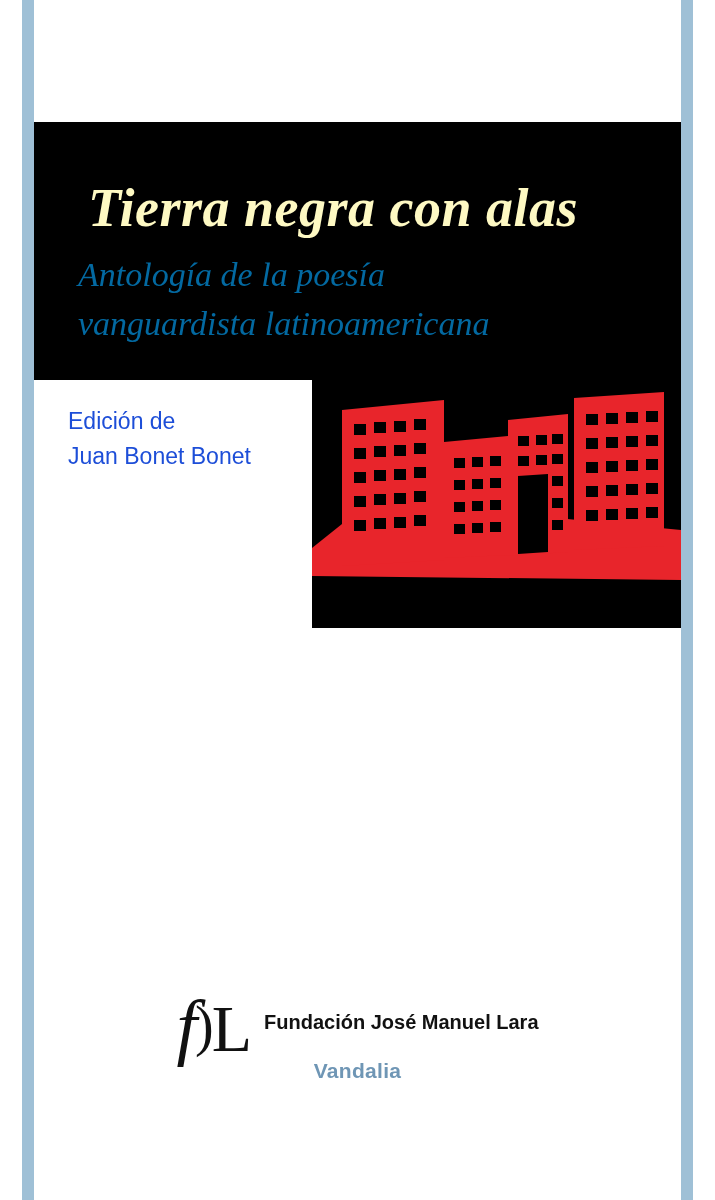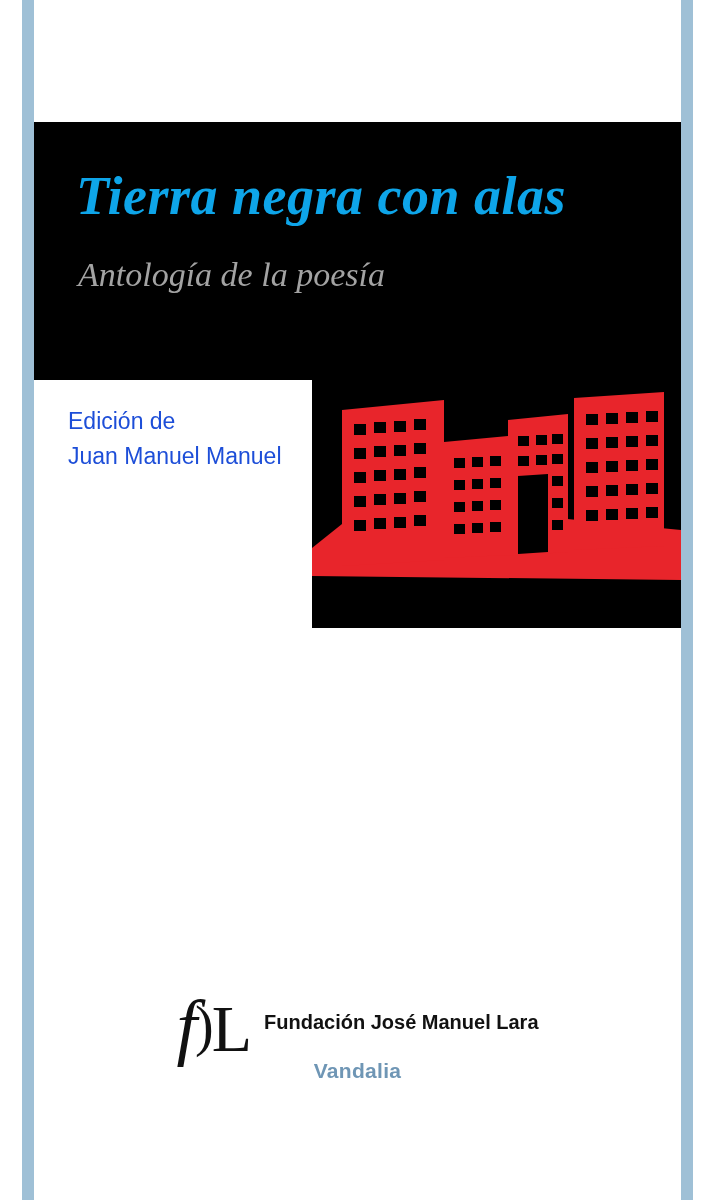--- a/index.html
+++ b/index.html
@@ -40,43 +40,43 @@
     height: 258px;
     background: #000000;
     color: #ffffff;
   }
 
   .main-title {
     position: absolute;
     left: 42px;
     top: 46px;
     width: 560px;
-    margin: 0;
+    margin: 12px;
     font-family: "Liberation Serif", serif;
     font-weight: bold;
     font-style: italic;
     font-size: 54px;
     line-height: 1.05;
     letter-spacing: 0.5px;
-    color: #0ea5e9;
+    color: #fef9c3;
     white-space: nowrap;
   }
 
   .subtitle {
     position: absolute;
     left: 44px;
     top: 128px;
     width: 580px;
     margin: 0;
     font-family: "Liberation Serif", serif;
     font-style: italic;
     font-weight: normal;
     font-size: 34px;
     line-height: 1.45;
-    color: #a3a3a3;
+    color: #0369a1;
   }
   .subtitle .line { display: block; }
 
   
   .editors {
     position: absolute;
     left: 68px;
     top: 404px;
     width: 260px;
     font-family: "Liberation Sans", sans-serif;
@@ -145,26 +145,27 @@
 
 <div class="cover">
 
   <div class="bar bar-left"></div>
   <div class="bar bar-right"></div>
 
   <div class="title-block">
     <h1 class="main-title">Tierra negra con alas</h1>
     <p class="subtitle">
       <span class="line">Antología de la poesía</span>
+      <span class="line">vanguardista latinoamericana</span>
     </p>
   </div>
 
   <div class="editors">
     <span class="line">Edición de</span>
-    <span class="line">Juan Manuel Manuel</span>
+    <span class="line">Juan Bonet Bonet</span>
   </div>
 
   <div class="illustration">
     <svg class="ill-svg" viewBox="0 0 369 248" xmlns="http://www.w3.org/2000/svg">
       <rect x="0" y="0" width="369" height="248" fill="#000000"></rect>
 
       <polygon points="0,168 60,120 369,150 369,205 0,200" fill="#e8252b"></polygon>
       <polygon points="0,196 369,200 369,248 0,248" fill="#000000"></polygon>
 
       <polygon points="30,30 132,20 132,180 30,186" fill="#e8252b"></polygon>

